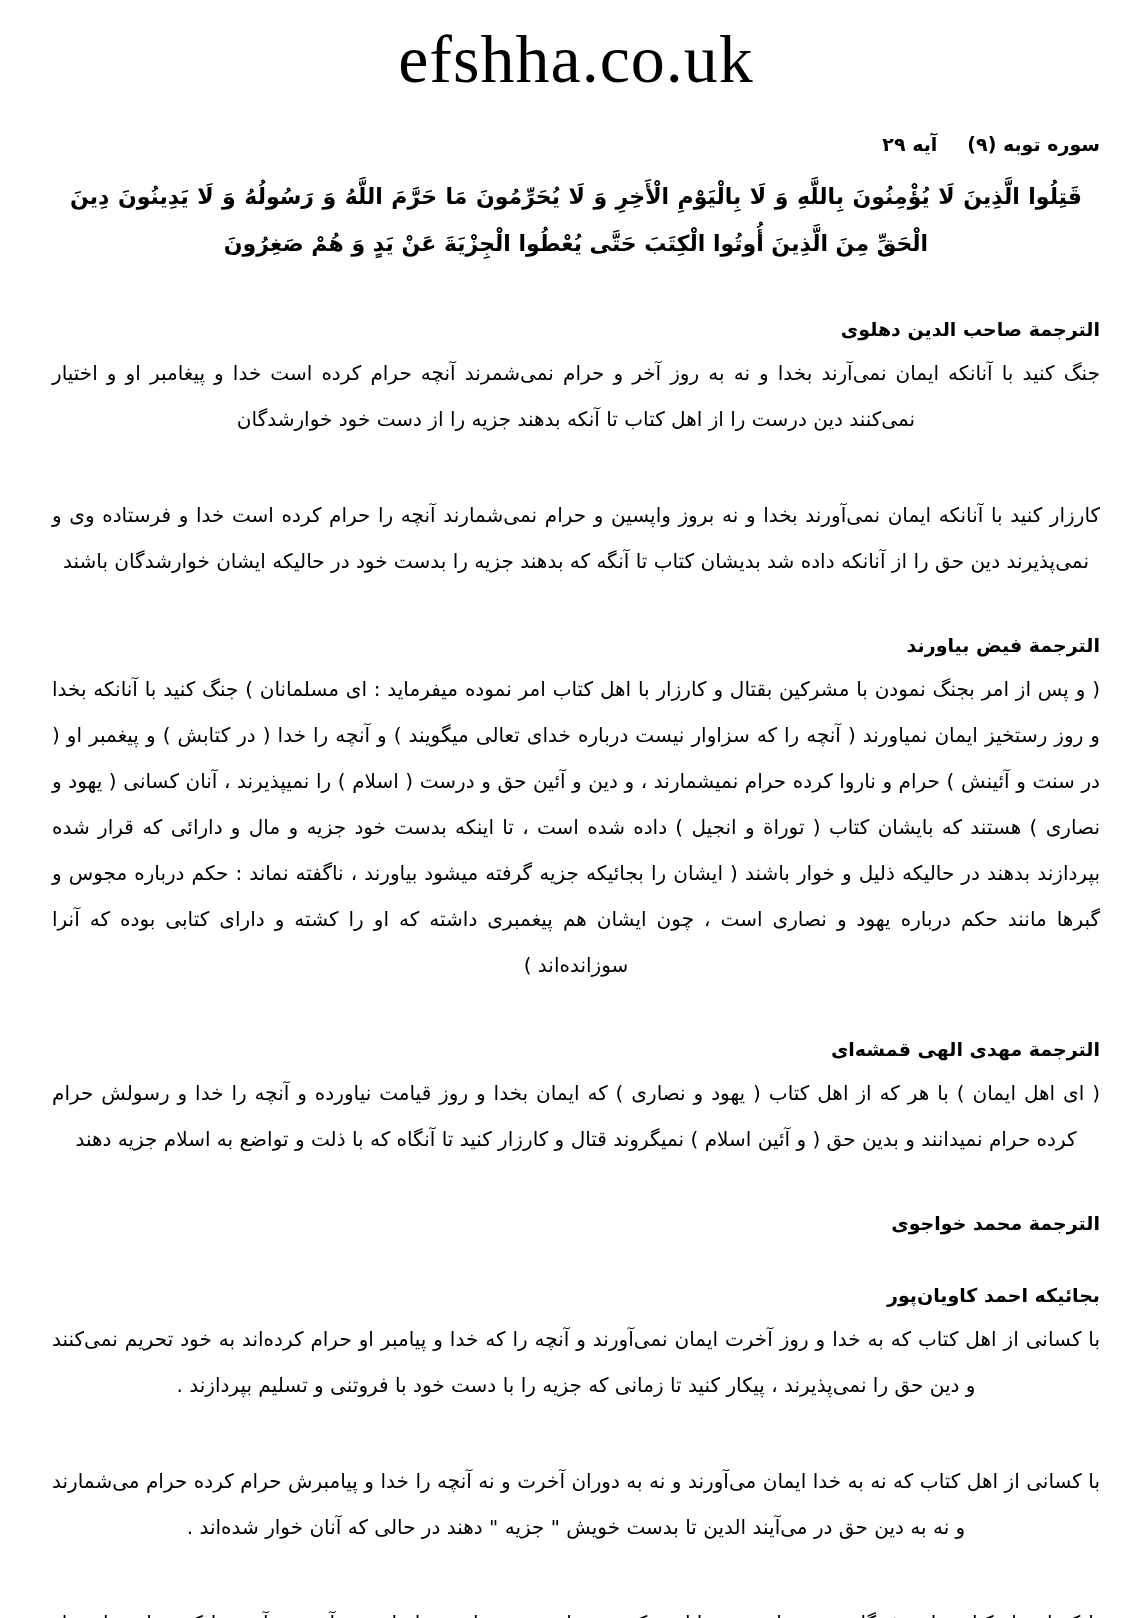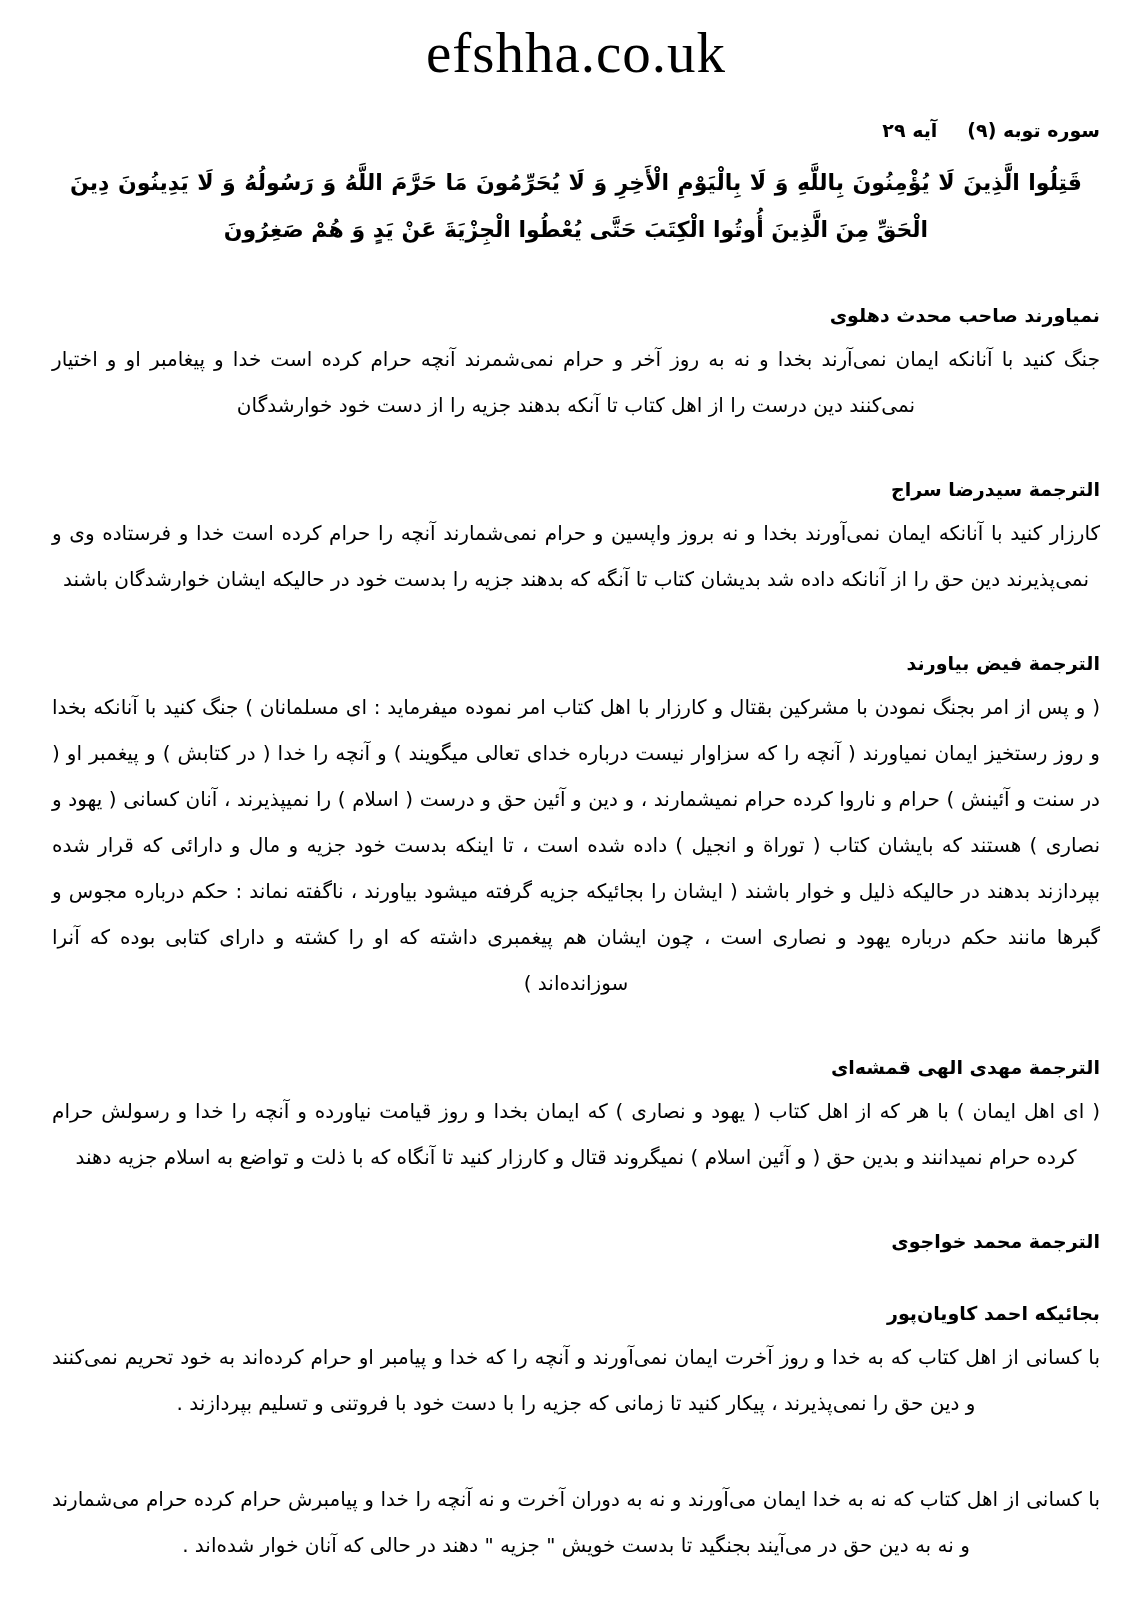--- a/index.html
+++ b/index.html
@@ -12,21 +12,21 @@
     width: 1144px;
     font-family: "DejaVu Sans", sans-serif;
   }
   .page {
     padding: 20px 44px 46px 52px;
     box-sizing: border-box;
   }
   .site-title {
     font-family: "Liberation Serif", "DejaVu Serif", serif;
     font-weight: 400;
-    font-size: 57px;
+    font-size: 68px;
     text-align: center;
     margin: 0 0 34px 0;
     letter-spacing: 1px;
   }
   .rtl {
     direction: rtl;
     unicode-bidi: embed;
   }
   .verse-header {
     font-weight: bold;
@@ -73,26 +73,25 @@
   <div class="rtl">
 
     <div class="verse-header">
       <span>سوره توبه (۹)</span><span class="ayah-label">آیه ۲۹</span>
     </div>
 
     <p class="arabic-verse">قَتِلُوا الَّذِينَ لَا يُؤْمِنُونَ بِاللَّهِ وَ لَا بِالْيَوْمِ الْأَخِرِ وَ لَا يُحَرِّمُونَ مَا حَرَّمَ اللَّهُ وَ رَسُولُهُ وَ لَا يَدِينُونَ دِينَ الْحَقِّ مِنَ الَّذِينَ أُوتُوا الْكِتَبَ حَتَّى يُعْطُوا الْجِزْيَةَ عَنْ يَدٍ وَ هُمْ صَغِرُونَ</p>
 
     <div id="translations">
   <section class="translation">
-    <h2 class="t-header">نمیاورند صاحب محدث دهلوى</h2>
+    <h2 class="t-header">الترجمة صاحب الدین دهلوى</h2>
     <p class="t-body">جنگ کنید با آنانکه ایمان نمی‌آرند بخدا و نه به روز آخر و حرام نمی‌شمرند آنچه حرام کرده است خدا و پیغامبر او و اختیار نمی‌کنند دین درست را از اهل کتاب تا آنکه بدهند جزیه را از دست خود خوارشدگان</p>
   </section>
 
   <section class="translation">
-    <h2 class="t-header">الترجمة سیدرضا سراج</h2>
     <p class="t-body">کارزار کنید با آنانکه ایمان نمی‌آورند بخدا و نه بروز واپسین و حرام نمی‌شمارند آنچه را حرام کرده است خدا و فرستاده وی و نمی‌پذیرند دین حق را از آنانکه داده شد بدیشان کتاب تا آنگه که بدهند جزیه را بدست خود در حالیکه ایشان خوارشدگان باشند</p>
   </section>
 
   <section class="translation">
     <h2 class="t-header">الترجمة فیض بیاورند</h2>
     <p class="t-body">( و پس از امر بجنگ نمودن با مشرکین بقتال و کارزار با اهل کتاب امر نموده میفرماید : ای مسلمانان ) جنگ کنید با آنانکه بخدا و روز رستخیز ایمان نمیاورند ( آنچه را که سزاوار نیست درباره خدای تعالی میگویند ) و آنچه را خدا ( در کتابش ) و پیغمبر او ( در سنت و آئینش ) حرام و ناروا کرده حرام نمیشمارند ، و دین و آئین حق و درست ( اسلام ) را نمیپذیرند ، آنان کسانی ( یهود و نصاری ) هستند که بایشان کتاب ( توراة و انجیل ) داده شده است ، تا اینکه بدست خود جزیه و مال و دارائی که قرار شده بپردازند بدهند در حالیکه ذلیل و خوار باشند ( ایشان را بجائیکه جزیه گرفته میشود بیاورند ، ناگفته نماند : حکم درباره مجوس و گبرها مانند حکم درباره یهود و نصاری است ، چون ایشان هم پیغمبری داشته که او را کشته و دارای کتابی بوده که آنرا سوزانده‌اند )</p>
   </section>
 
   <section class="translation">
     <h2 class="t-header">الترجمة مهدی الهی قمشه‌ای</h2>
@@ -102,21 +101,21 @@
   <section class="translation">
     <h2 class="t-header">الترجمة محمد خواجوی</h2>
   </section>
 
   <section class="translation">
     <h2 class="t-header">بجائیکه احمد کاویان‌پور</h2>
     <p class="t-body">با کسانی از اهل کتاب که به خدا و روز آخرت ایمان نمی‌آورند و آنچه را که خدا و پیامبر او حرام کرده‌اند به خود تحریم نمی‌کنند و دین حق را نمی‌پذیرند ، پیکار کنید تا زمانی که جزیه را با دست خود با فروتنی و تسلیم بپردازند .</p>
   </section>
 
   <section class="translation">
-    <p class="t-body">با کسانی از اهل کتاب که نه به خدا ایمان می‌آورند و نه به دوران آخرت و نه آنچه را خدا و پیامبرش حرام کرده حرام می‌شمارند و نه به دین حق در می‌آیند بجنگید تا بدست خویش " جزیه " دهند در حالی که آنان خوار شده‌اند .</p>
+    <p class="t-body">با کسانی از اهل کتاب که نه به خدا ایمان می‌آورند و نه به دوران آخرت و نه آنچه را خدا و پیامبرش حرام کرده حرام می‌شمارند و نه به دین حق در می‌آیند الدین تا بدست خویش " جزیه " دهند در حالی که آنان خوار شده‌اند .</p>
   </section>
 
   <section class="translation">
     <p class="t-body">با کسانی از کتاب داده شدگان - جهودان و ترسایان - که به خدای و روز واپسین ایمان نمی‌آورند و آنچه را که خدا و پیامبر او حرام کرده‌اند حرام نمی‌شمارند و دین حق را نمی‌پذیرند کارزار کنید تا آنگاه که به دست خود جزیه دهند در حالی که خواران باشند .</p>
   </section>
 </div>
 
   </div>
 
 </div>

